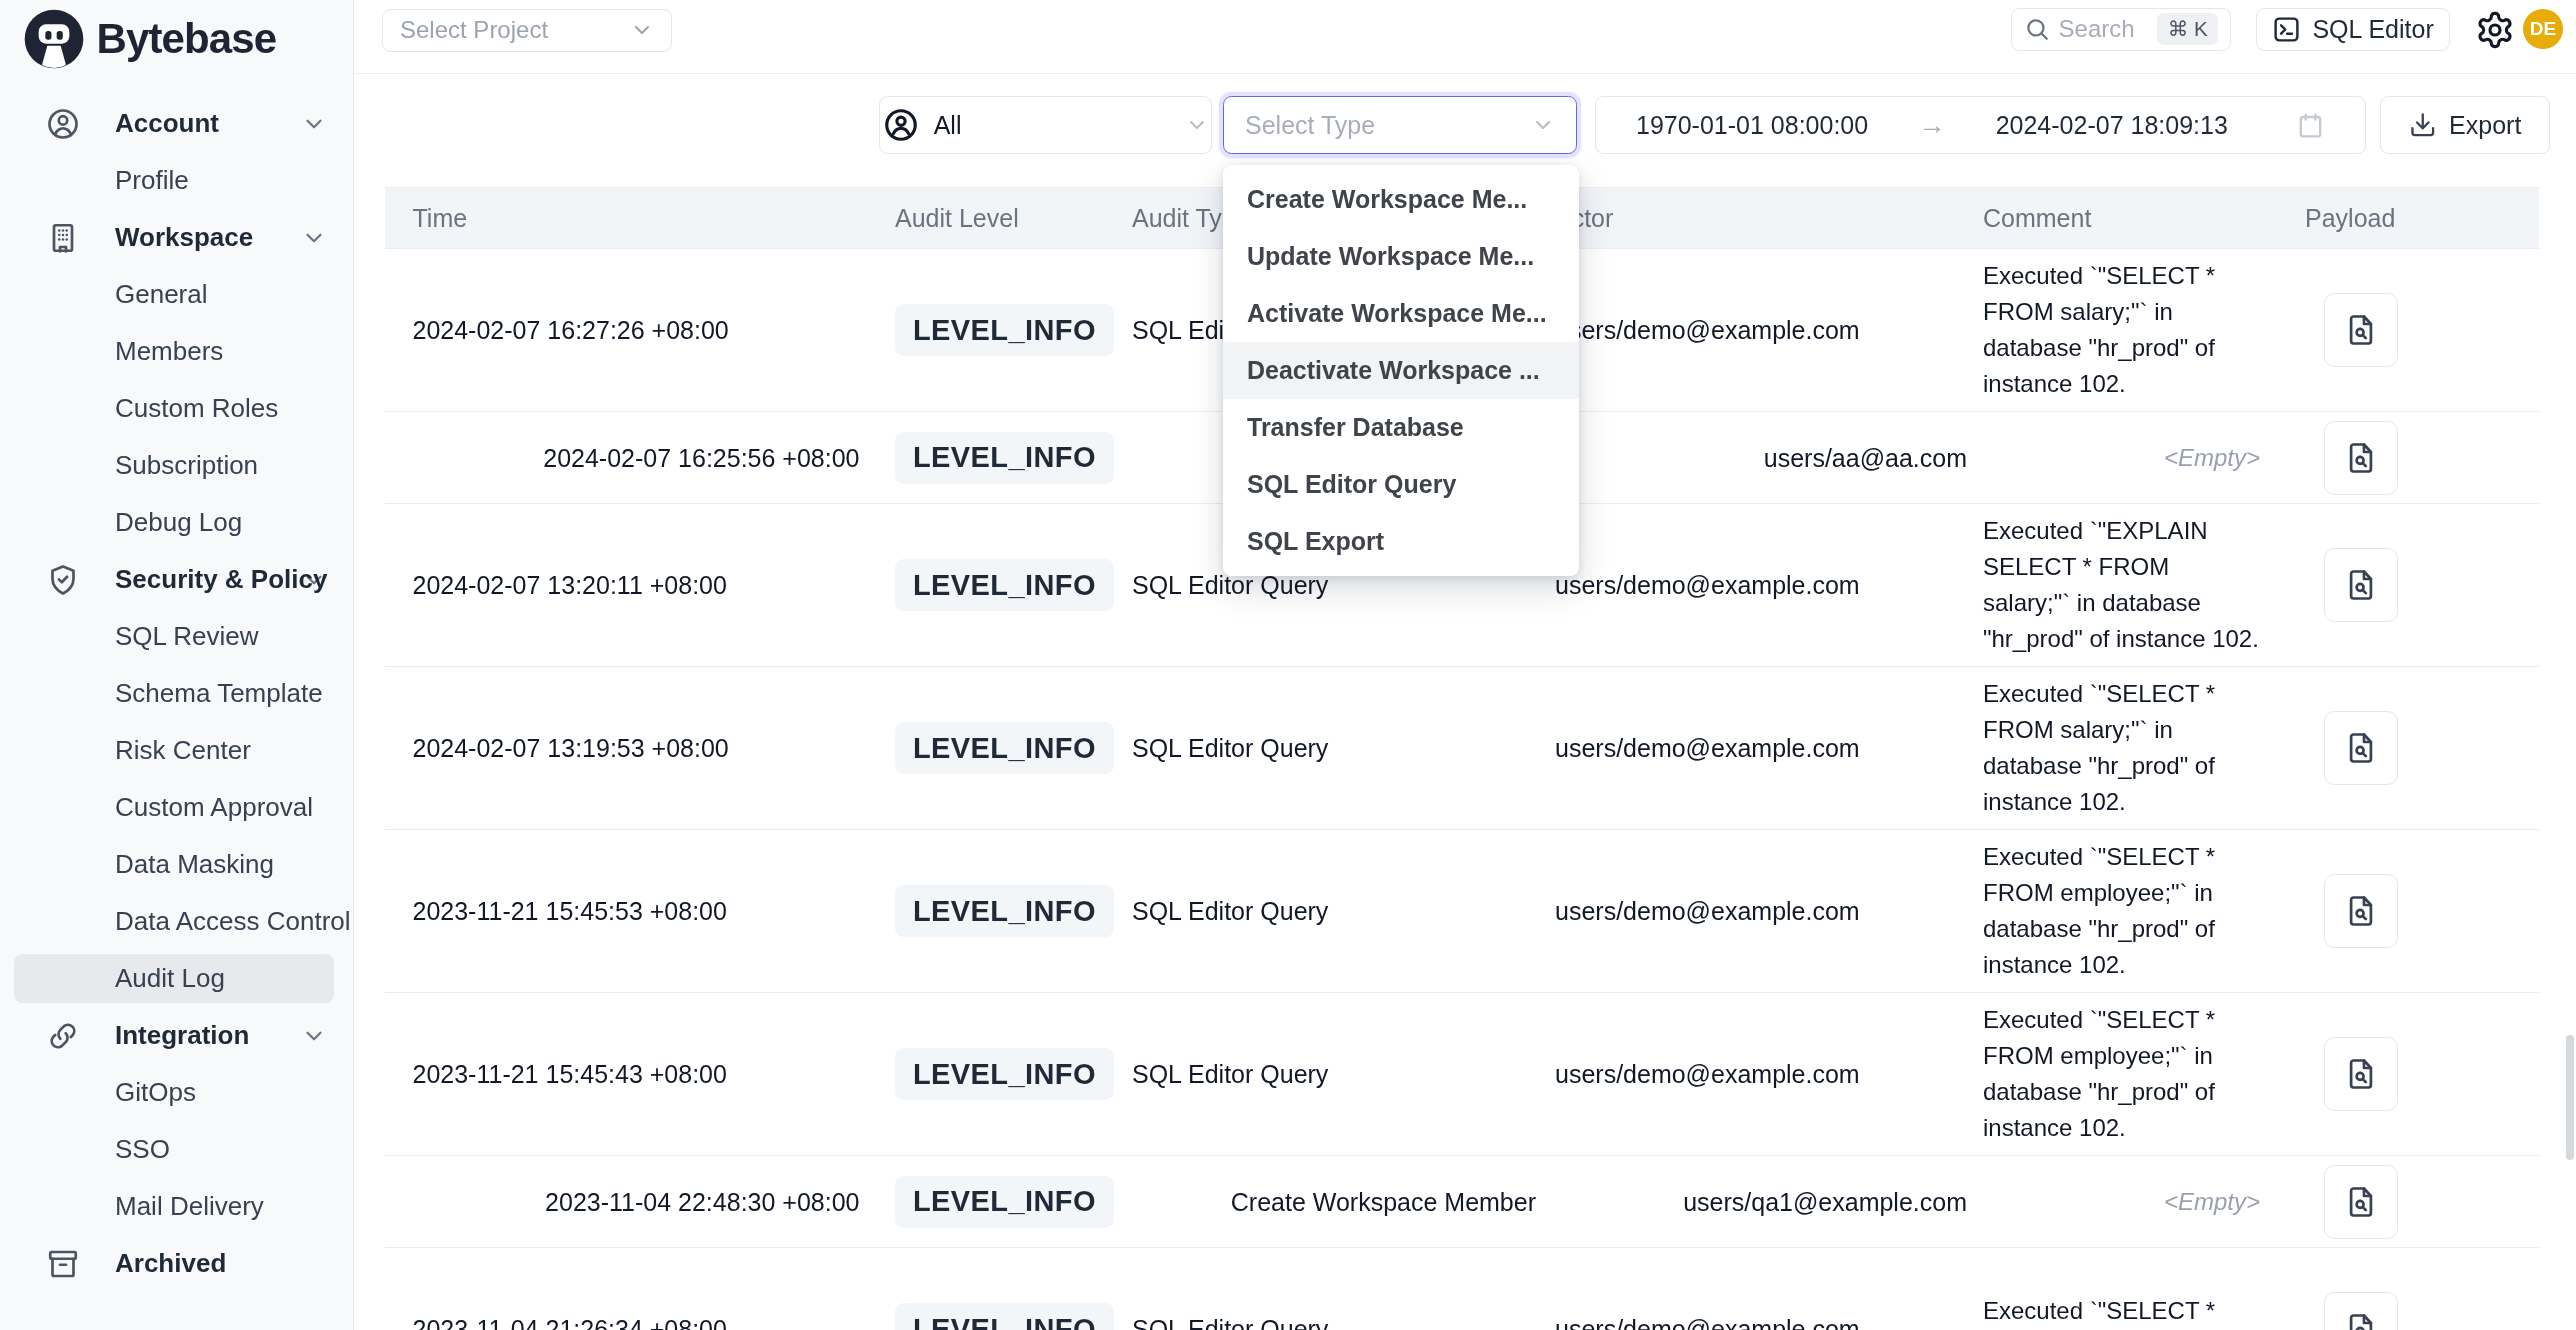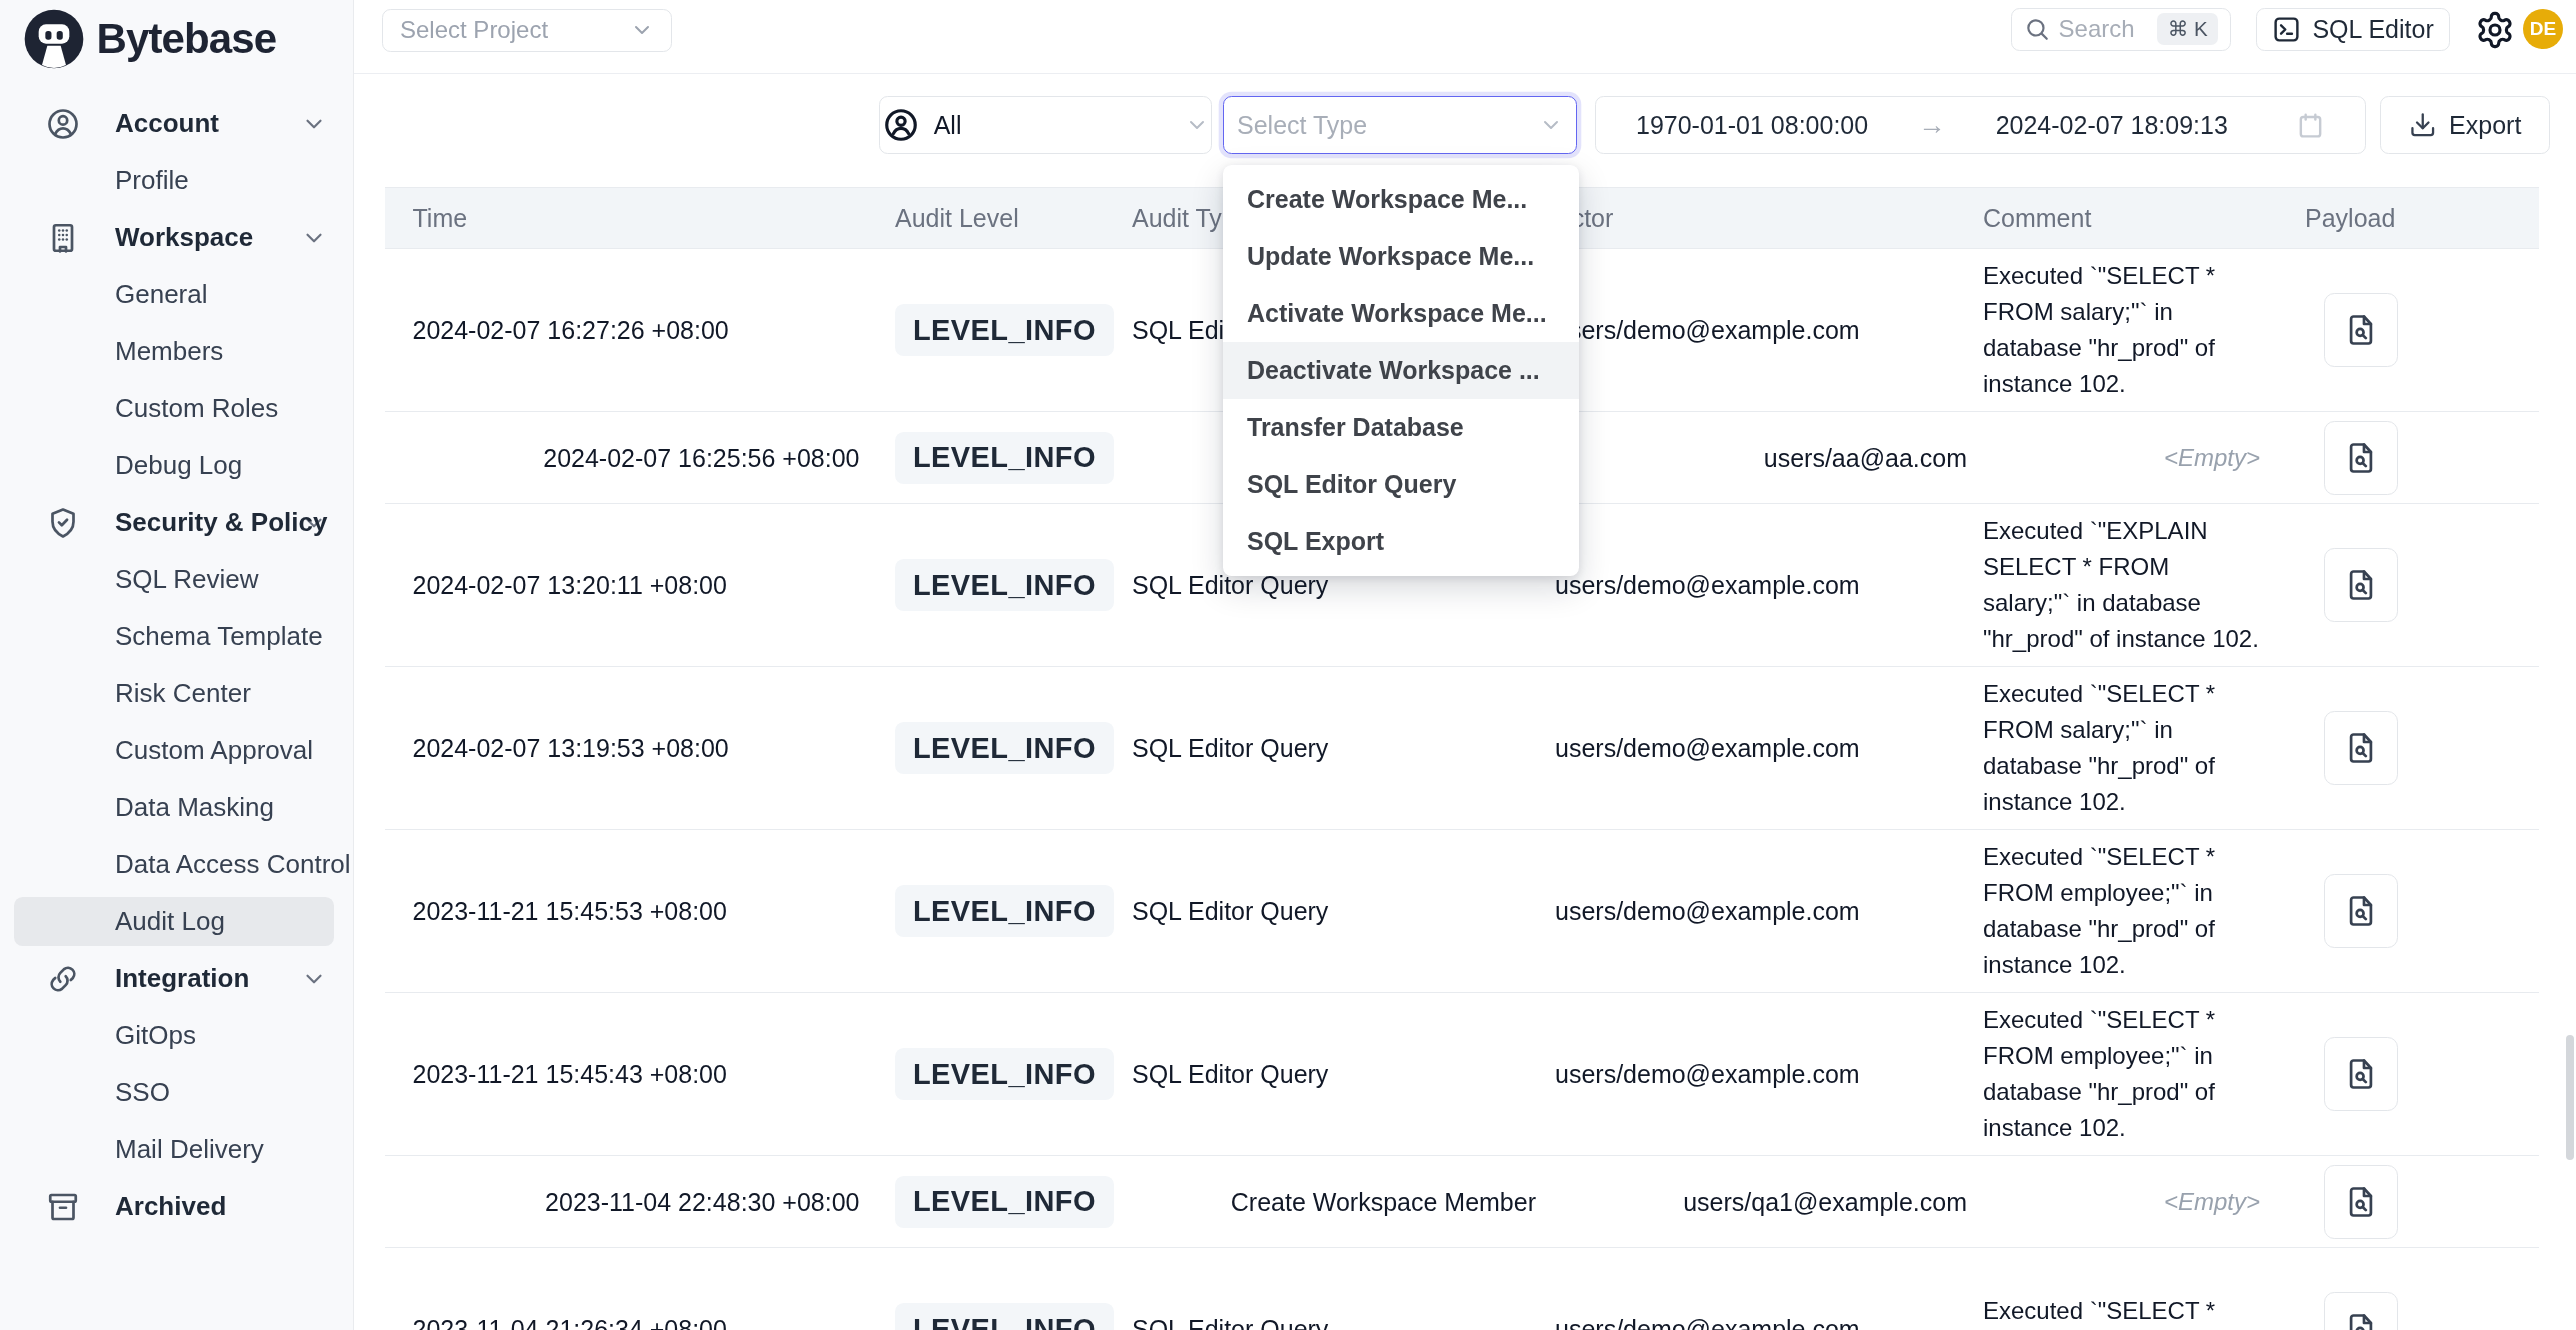--- a/index.html
+++ b/index.html
@@ -49,21 +49,21 @@
 
   
   .f-box { position:absolute; border:1.7px solid #e3e6ea; border-radius:8.6px; background:#fff;
            display:flex; align-items:center; }
   #actor-filter { left:879px; top:96px; width:333px; height:58px; padding:0 2px; gap:13.7px; }
   #actor-filter .av-icon { width:38px; height:38px; color:#111827; }
   #actor-filter .av-icon svg { width:38px; height:38px; }
   #actor-filter .val { font-size:25px; color:#111827; flex:1; }
   .chev-sm { width:24px; height:24px; color:#b6bcc6; }
   .chev-sm svg { width:24px; height:24px; display:block; }
-  #type-filter { left:1223px; top:96px; width:354px; height:58px; padding:0 13px; }
+  #type-filter { left:1223px; top:96px; width:354px; height:58px; padding:0 21px; }
   #type-filter .ph { font-size:25px; color:#a8aeb8; flex:1; }
   #date-range { left:1595px; top:96px; width:771px; height:58px; padding:0 40px; }
   #date-range .dt { font-size:25px; color:#1f2937; }
   #date-range .arrow { color:#a8aeb8; font-size:27.5px; margin:0 50px; }
   #date-range .cal { width:29px; height:29px; color:#c6cbd3; margin-left:auto; }
   #date-range .cal svg { width:29px; height:29px; }
   #export-btn { left:2380px; top:96px; width:170px; height:58px; justify-content:center; gap:13px; cursor:pointer; }
   #export-btn .dl { width:27.5px; height:27.5px; color:#374151; }
   #export-btn .dl svg { width:27.5px; height:27.5px; }
   #export-btn .lbl { font-size:25px; color:#1f2937; font-weight:500; }
@@ -168,20 +168,23 @@
         <div class="nav-row">
     <span class="nv-label">General</span>
   </div>
         <div class="nav-row">
     <span class="nv-label">Members</span>
   </div>
         <div class="nav-row">
     <span class="nv-label">Custom Roles</span>
   </div>
         <div class="nav-row">
+    <span class="nv-label">Subscription</span>
+  </div>
+        <div class="nav-row">
     <span class="nv-label">Debug Log</span>
   </div>
         <div class="nav-row section">
     <span class="nv-icon">
             <svg viewBox="0 0 24 24" fill="none" stroke="currentColor" stroke-width="1.8" stroke-linecap="round" stroke-linejoin="round">
               <path d="M12 3l7 2.8v5.4c0 4.4-2.9 7.7-7 9.8-4.1-2.1-7-5.4-7-9.8V5.8z"></path>
               <polyline points="9.3 11.6 11.2 13.5 14.7 9.8"></polyline>
             </svg>
           </span>
     <span class="nv-label">Security &amp; Policy</span>

